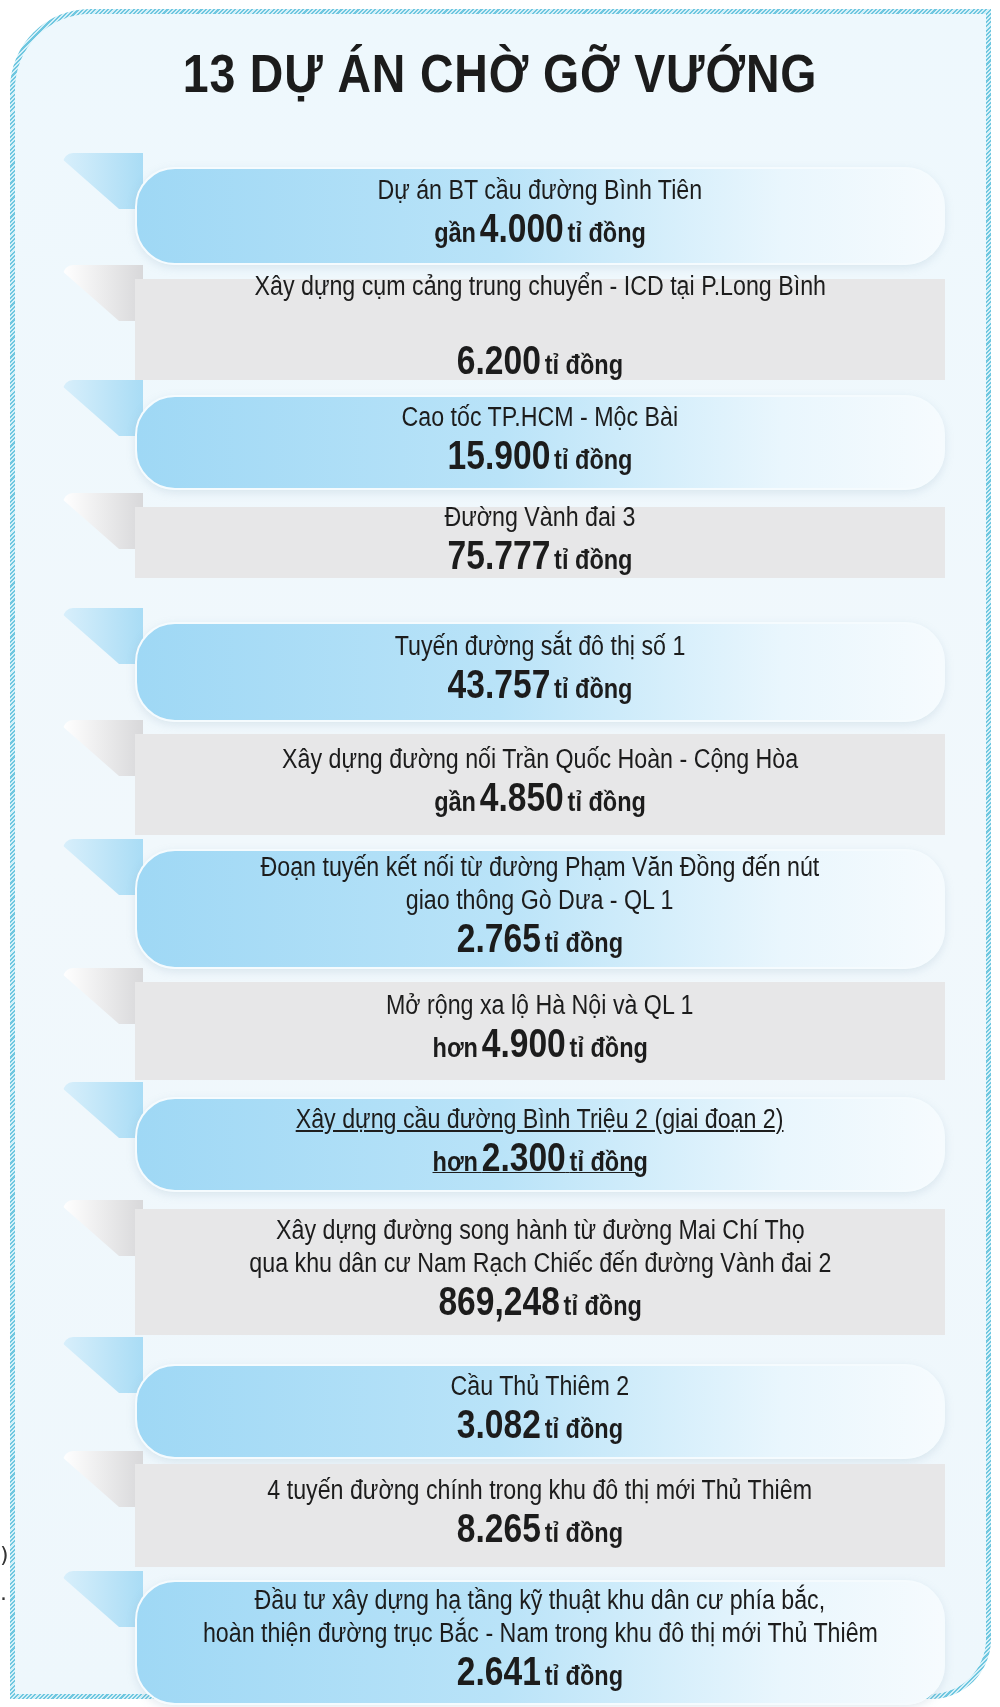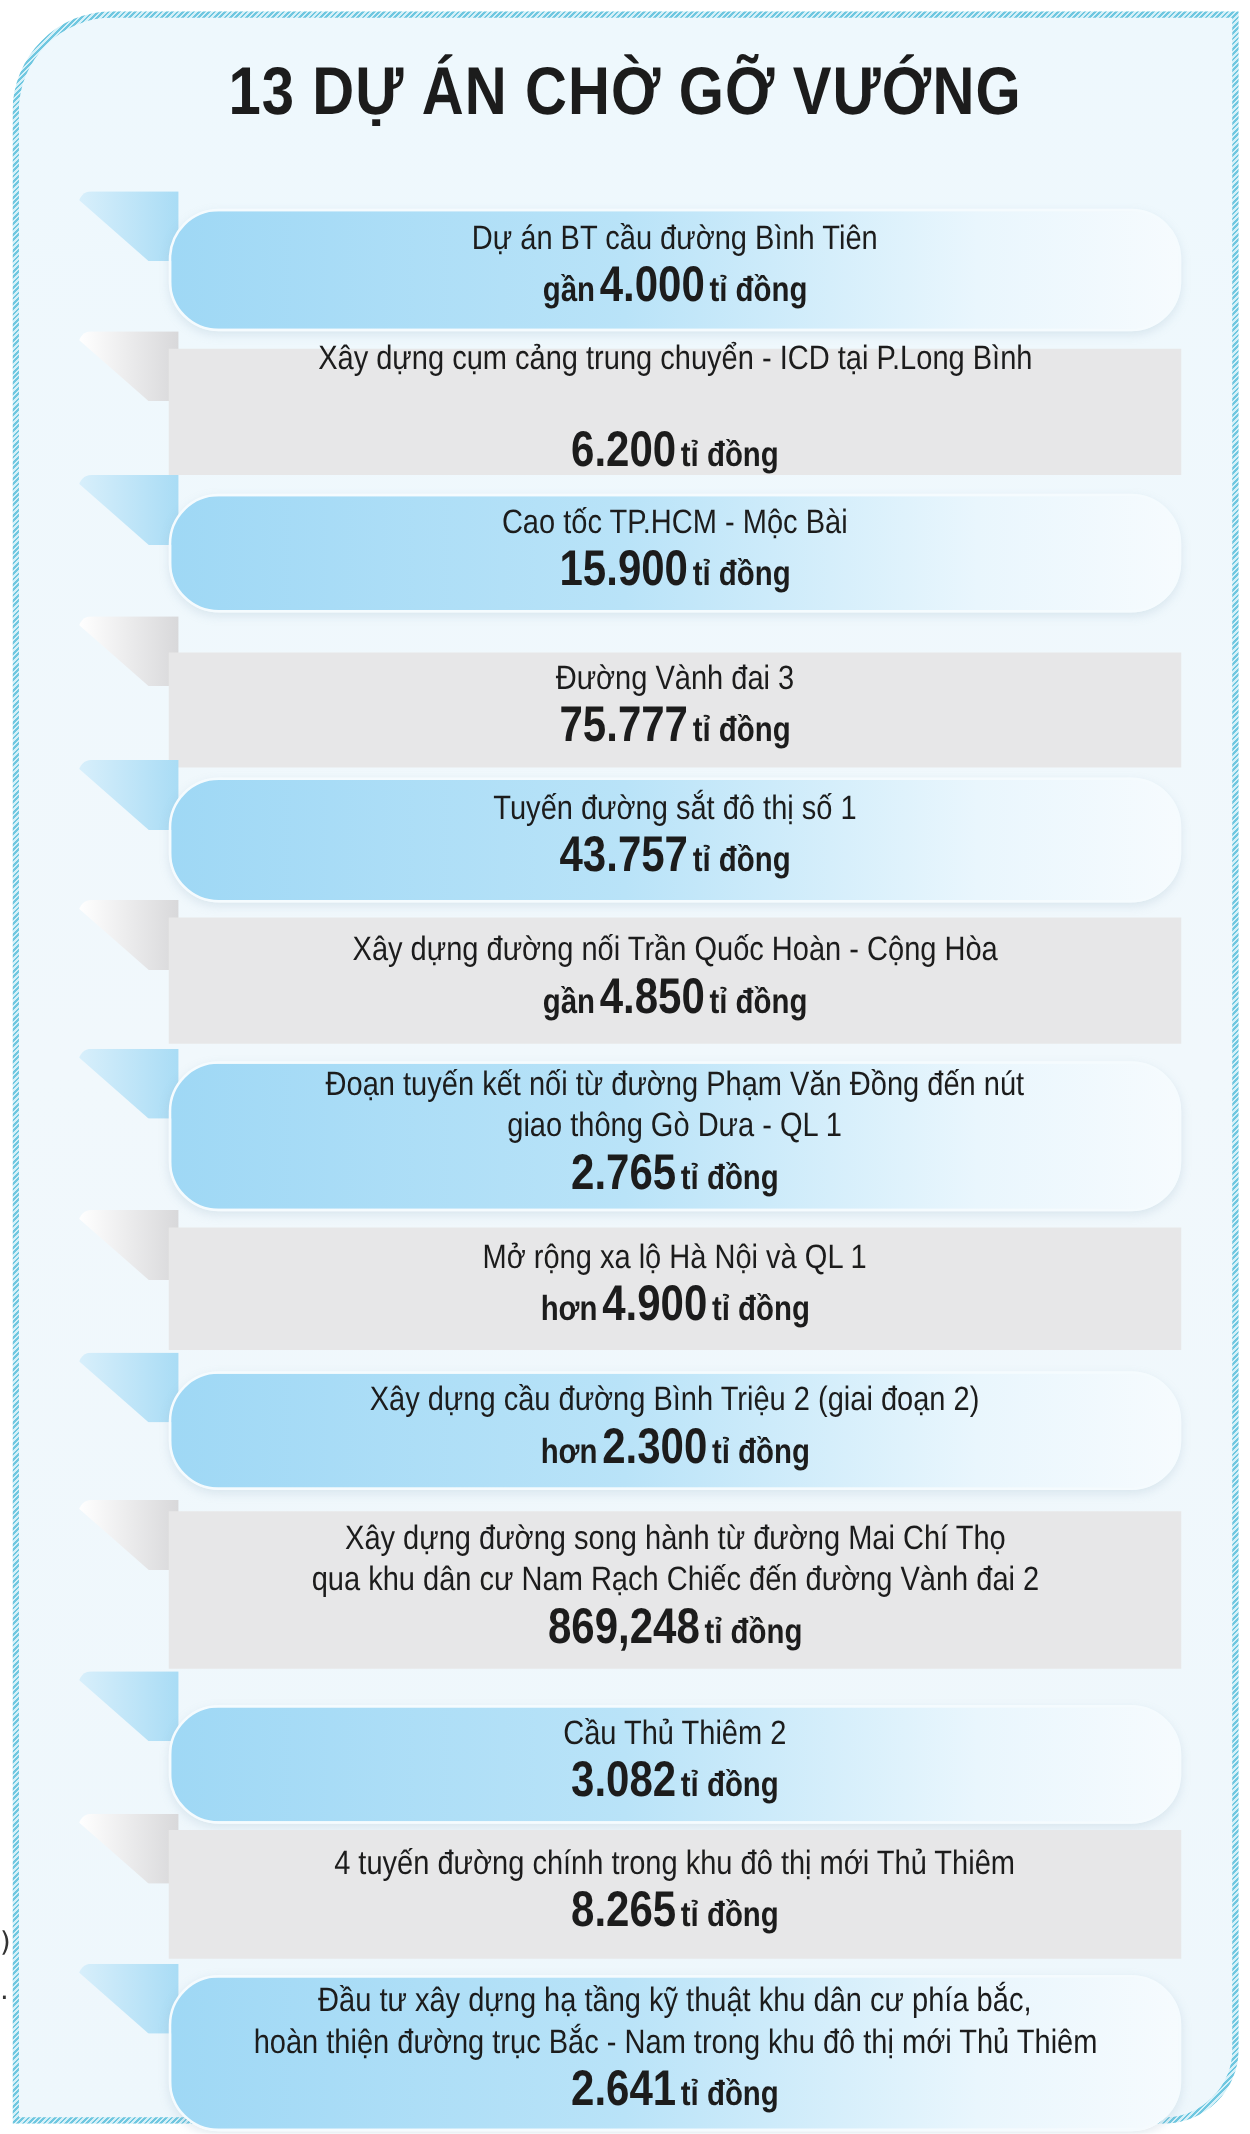--- a/index.html
+++ b/index.html
@@ -86,21 +86,21 @@
     </div>
     <div class="row blue" style="top: 363px; height: 95px;">
       <div class="tab" style="top: 17px;"></div>
       <div class="card" style="top: 0px; height: 95px;">
         <div class="name">Cao tốc TP.HCM - Mộc Bài</div>
         <div class="amount"><span class="num">15.900</span> <span class="unit">tỉ đồng</span></div>
       </div>
     </div>
     <div class="row gray" style="top: 475px; height: 100px;">
       <div class="tab" style="top: 18px;"></div>
-      <div class="card" style="top: 15px; height: 92px;">
+      <div class="card" style="top: 0px; height: 71px;">
         <div class="name">Đường Vành đai 3</div>
         <div class="amount"><span class="num">75.777</span> <span class="unit">tỉ đồng</span></div>
       </div>
     </div>
     <div class="row blue" style="top: 590px; height: 100px;">
       <div class="tab" style="top: 18px;"></div>
       <div class="card" style="top: 0px; height: 100px;">
         <div class="name">Tuyến đường sắt đô thị số 1</div>
         <div class="amount"><span class="num">43.757</span> <span class="unit">tỉ đồng</span></div>
       </div>
@@ -122,21 +122,21 @@
     </div>
     <div class="row gray" style="top: 950px; height: 98px;">
       <div class="tab" style="top: 18px;"></div>
       <div class="card" style="top: 0px; height: 98px;">
         <div class="name">Mở rộng xa lộ Hà Nội và QL 1</div>
         <div class="amount"><span class="pre">hơn</span> <span class="num">4.900</span> <span class="unit">tỉ đồng</span></div>
       </div>
     </div>
     <div class="row blue" style="top: 1065px; height: 95px;">
       <div class="tab" style="top: 17px;"></div>
-      <div class="card" style="top: 0px; height: 95px;">
+      <div class="card" style="top: 0px; height: 95px; text-decoration: underline;">
         <div class="name">Xây dựng cầu đường Bình Triệu 2 (giai đoạn 2)</div>
         <div class="amount"><span class="pre">hơn</span> <span class="num">2.300</span> <span class="unit">tỉ đồng</span></div>
       </div>
     </div>
     <div class="row gray" style="top: 1177px; height: 126px;">
       <div class="tab" style="top: 23px;"></div>
       <div class="card" style="top: 0px; height: 126px;">
         <div class="name">Xây dựng đường song hành từ đường Mai Chí Thọ</div>
         <div class="name">qua khu dân cư Nam Rạch Chiếc đến đường Vành đai 2</div>
         <div class="amount"><span class="num">869,248</span> <span class="unit">tỉ đồng</span></div>

